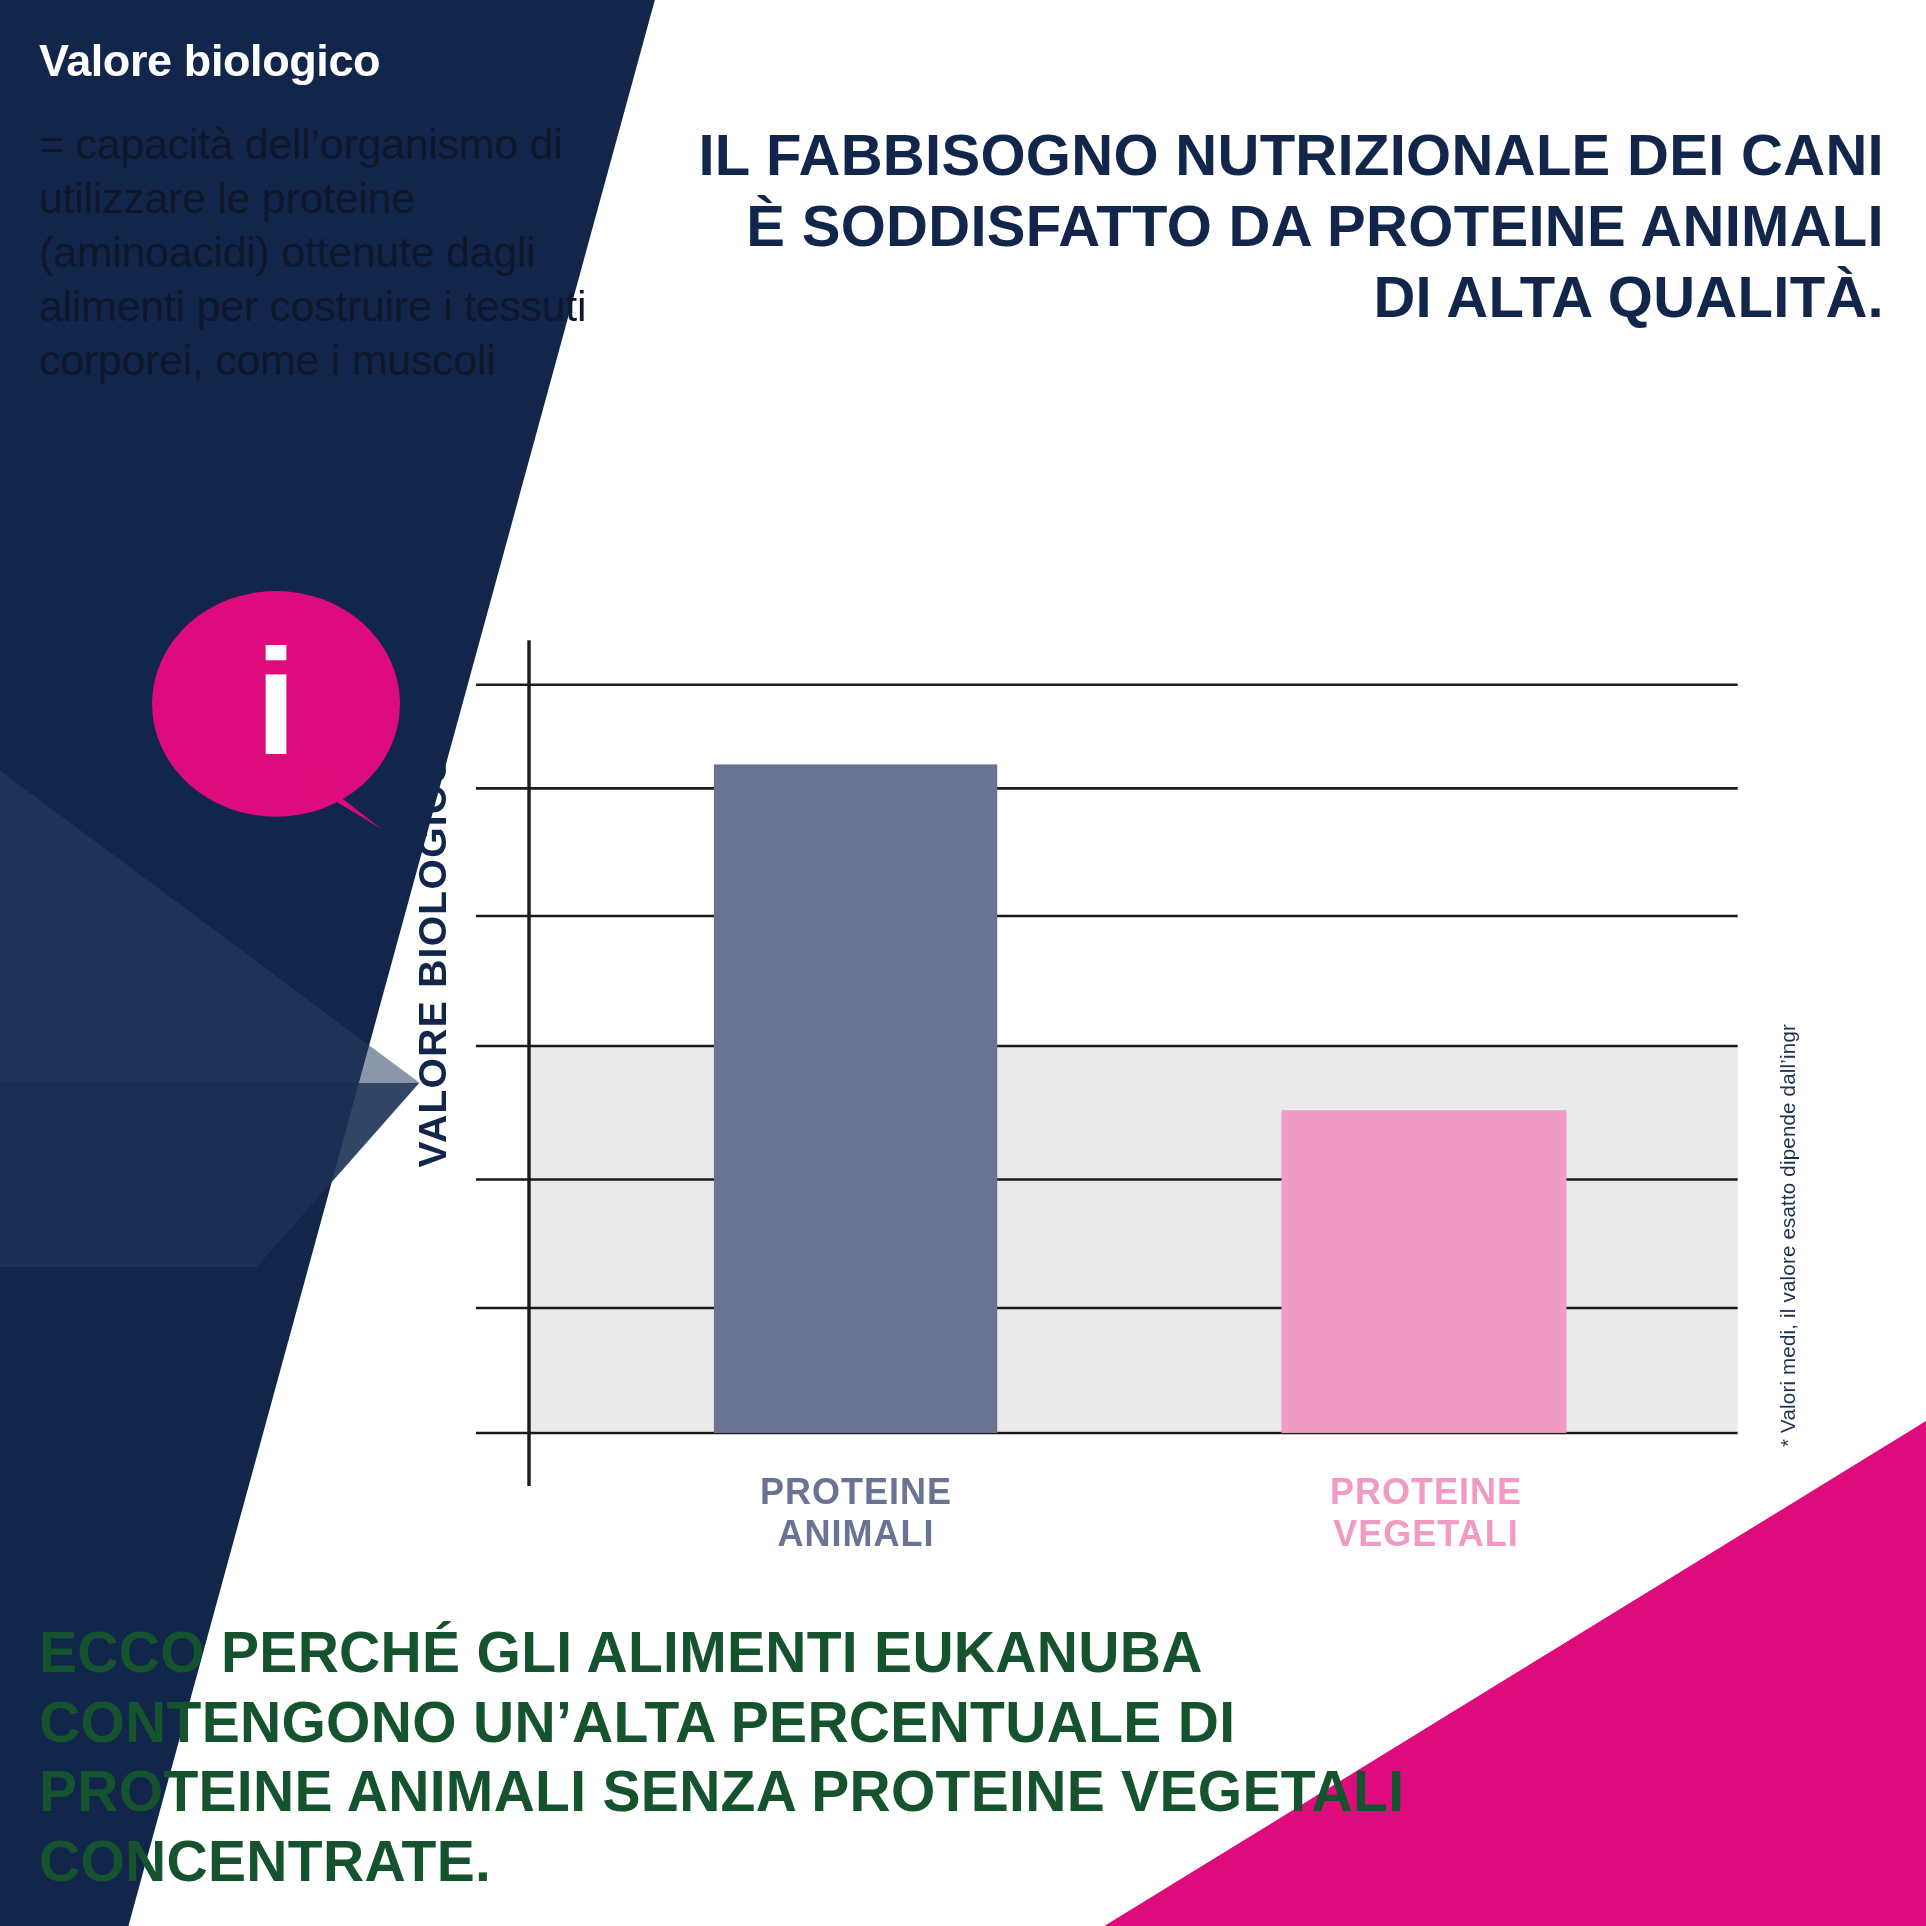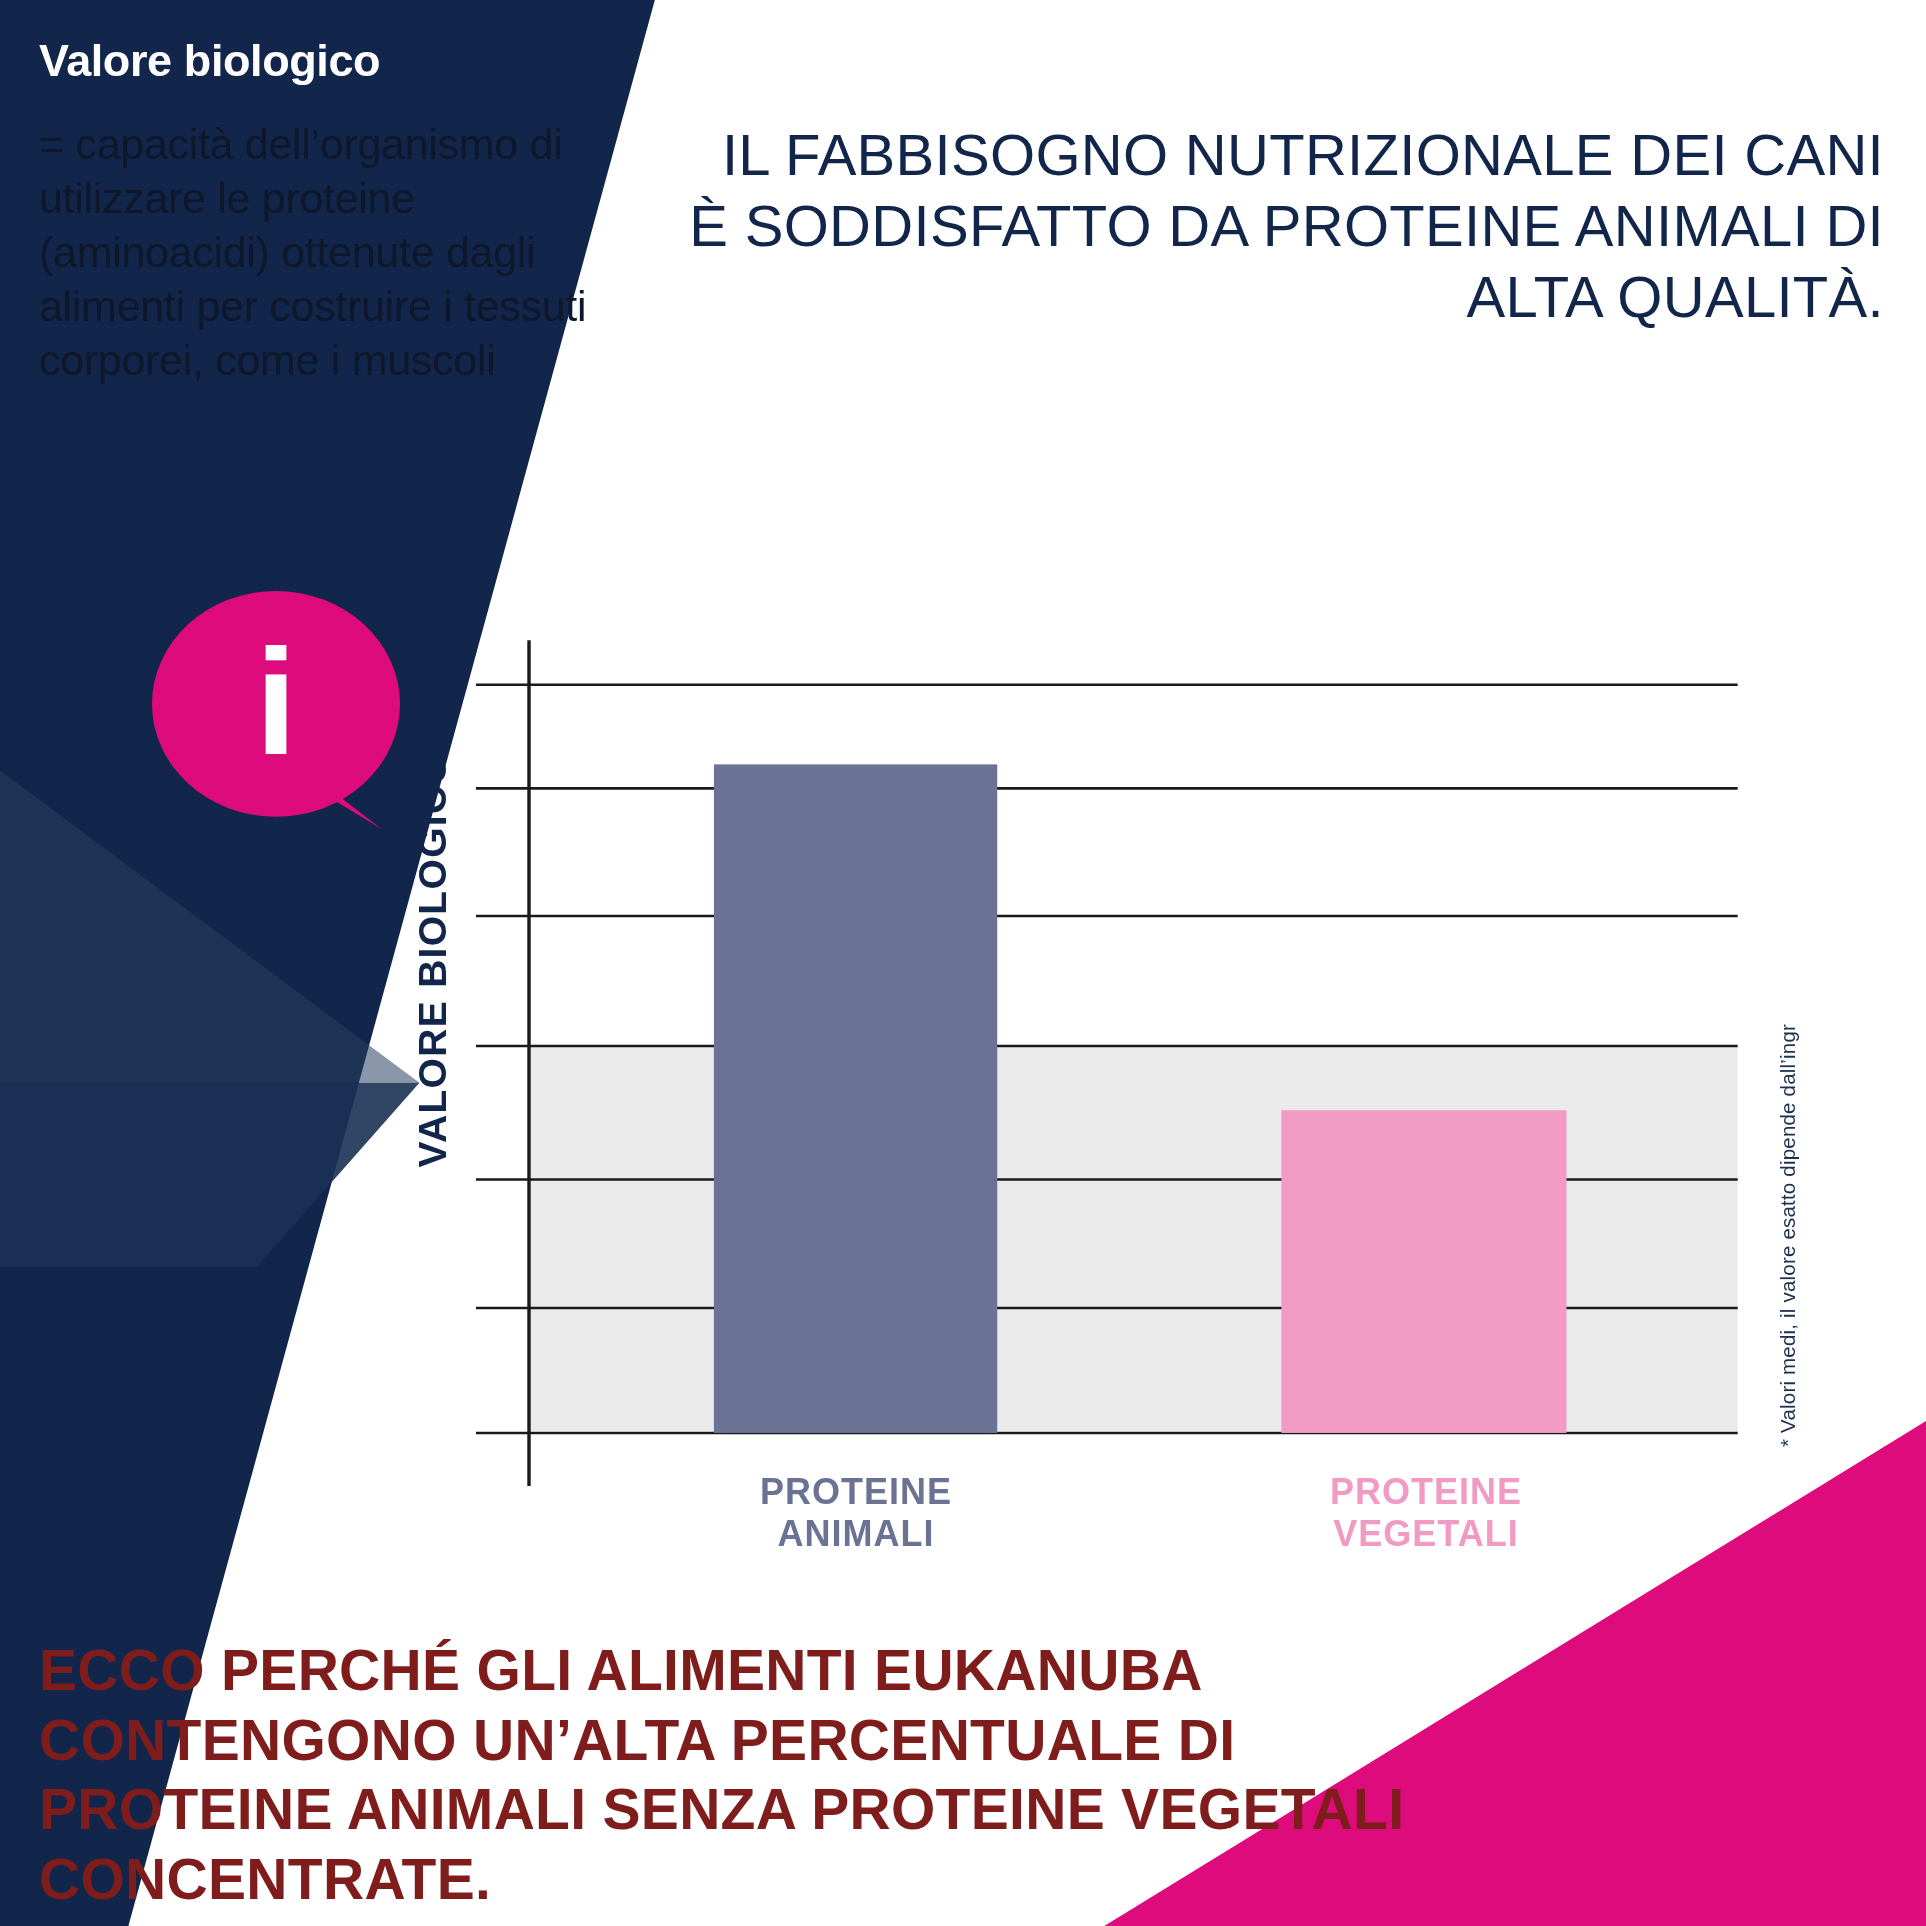--- a/index.html
+++ b/index.html
@@ -56,21 +56,21 @@
   }
 
   
   .headline {
     position:absolute;
     left:685px; top:120px;
     width:1199px;
     text-align:right;
     color:#11264A;
     font-size:58px;
-    font-weight:normal;
+    font-weight:bold;
     line-height:1.22;
     letter-spacing:0.3px;
     z-index:5;
   }
 
   
   .chart {
     position:absolute;
     left:0; top:0;
     width:1926px; height:1926px;
@@ -114,27 +114,26 @@
     white-space:pre-line;
   }
   .bar-label.animal { left:676px; top:1471px; width:360px; color:#6A7394; }
   .bar-label.vegetal{ left:1246px; top:1471px; width:360px; color:#F09AC4; }
 
   
   .bottom-copy {
     position:absolute;
     left:39px; top:1618px;
     width:1490px;
-    color:#7f1d1d;
+    color:#14532d;
     font-size:57px;
     font-weight:bold;
     line-height:1.22;
     letter-spacing:0.3px;
     z-index:6;
-    margin-top:18px;
   }
 </style>
 </head>
 <body>
 
 <svg id="bg-shapes" viewBox="0 0 2250 2250" preserveAspectRatio="none">
 
   <polygon points="0,0 765,0 150,2250 0,2250" fill="#11264A"></polygon>
 
   <polygon points="0,900 490,1265 0,1265" fill="#2A4062" opacity="0.55"></polygon>

